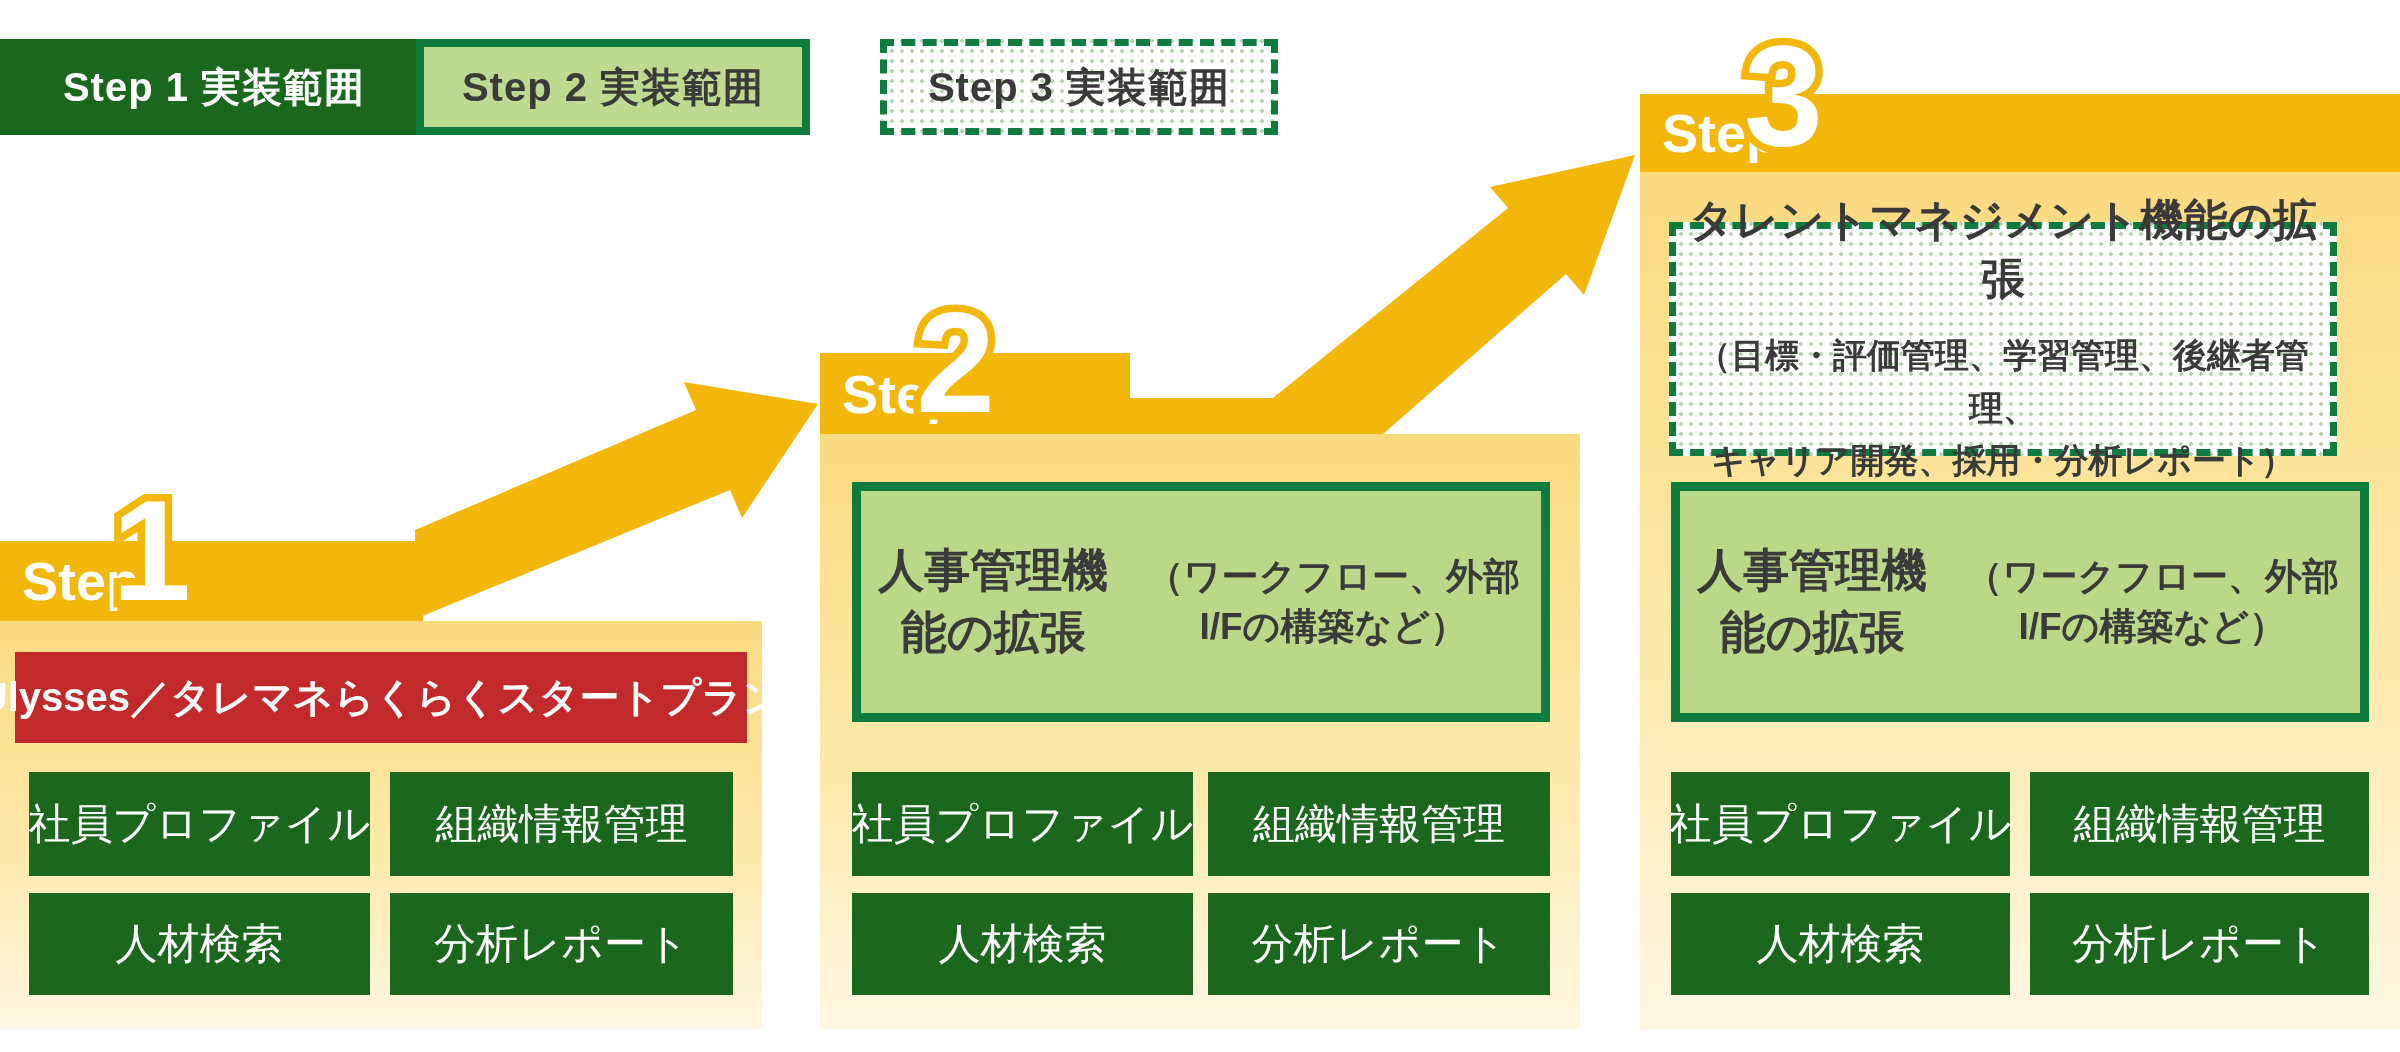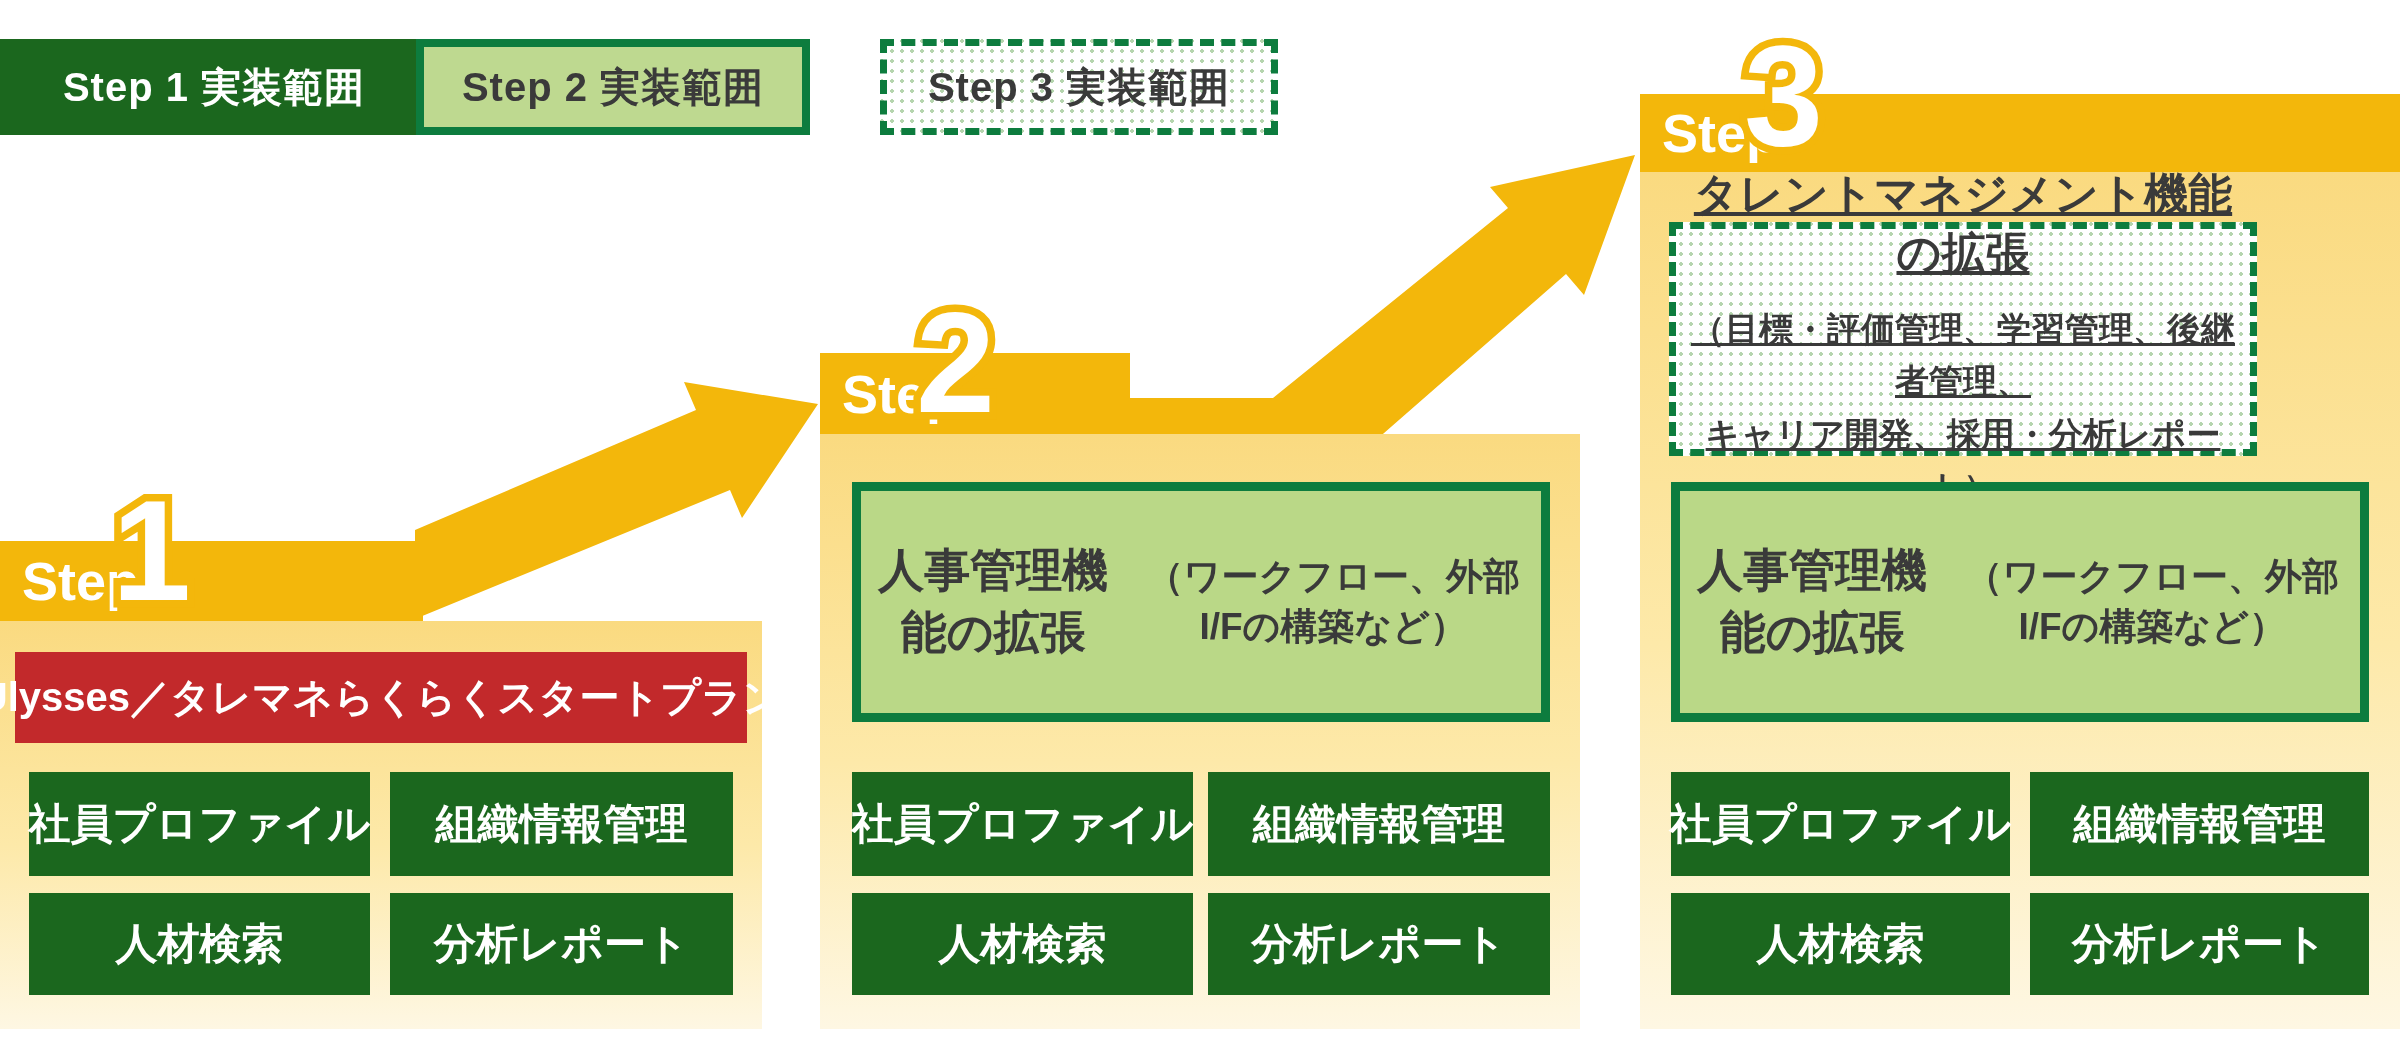--- a/index.html
+++ b/index.html
@@ -40,21 +40,21 @@
   .colbody{position:absolute;background:linear-gradient(180deg,#fada80 0%,#fde9a9 55%,#fef7e3 100%);}
   .cb1{left:0;top:621px;width:762px;height:408px;}
   .cb2{left:820px;top:434px;width:760px;height:595px;}
   .cb3{left:1640px;top:172px;width:760px;height:857px;}
 
   
   .redbox{position:absolute;left:15px;top:31px;width:732px;height:91px;background:#c2292b;
     display:flex;align-items:center;justify-content:center;
     color:#ffffff;font-size:40px;font-weight:bold;white-space:nowrap;}
   .greenbox{position:absolute;background:#1b671e;display:flex;align-items:center;justify-content:center;
-    color:#ffffff;font-size:42px;font-weight:bold;white-space:nowrap;}
+    color:#ffffff;font-size:42px;font-weight:normal;white-space:nowrap;}
   .litebox{position:absolute;box-sizing:border-box;background:#bad887;border:9px solid #0d7c3e;
     display:flex;flex-direction:row;align-items:center;justify-content:center;row-gap:26px;
     color:#3a3a3a;text-align:center;}
   .litebox .t{font-size:46px;font-weight:bold;}
   .litebox .s{font-size:37px;font-weight:bold;}
   .dashbox{position:absolute;box-sizing:border-box;border:7px dashed #0d7c3e;
     display:flex;flex-direction:column;align-items:center;justify-content:center;row-gap:20px;
     color:#3a3a3a;text-align:center;}
   .dashbox .t{font-size:44px;font-weight:bold;}
   .dashbox .s{font-size:34px;font-weight:bold;line-height:1.55;}
@@ -64,21 +64,21 @@
   .cb1 .m2{left:390px;top:151px;width:343px;height:104px;}
   .cb1 .m3{left:29px;top:272px;width:341px;height:102px;}
   .cb1 .m4{left:390px;top:272px;width:343px;height:102px;}
 
   .cb2 .exp{left:32px;top:48px;width:698px;height:240px;}
   .cb2 .m1{left:32px;top:338px;width:341px;height:104px;}
   .cb2 .m2{left:388px;top:338px;width:342px;height:104px;}
   .cb2 .m3{left:32px;top:459px;width:341px;height:102px;}
   .cb2 .m4{left:388px;top:459px;width:342px;height:102px;}
 
-  .cb3 .tal{left:29px;top:50px;width:588px;height:234px;text-decoration:underline;}
+  .cb3 .tal{left:29px;top:50px;width:668px;height:234px;}
   .cb3 .exp{left:31px;top:310px;width:698px;height:240px;}
   .cb3 .m1{left:31px;top:600px;width:339px;height:104px;}
   .cb3 .m2{left:390px;top:600px;width:339px;height:104px;}
   .cb3 .m3{left:31px;top:721px;width:339px;height:102px;}
   .cb3 .m4{left:390px;top:721px;width:339px;height:102px;}
 </style>
 </head>
 <body>
 
 <div class="canvas">

